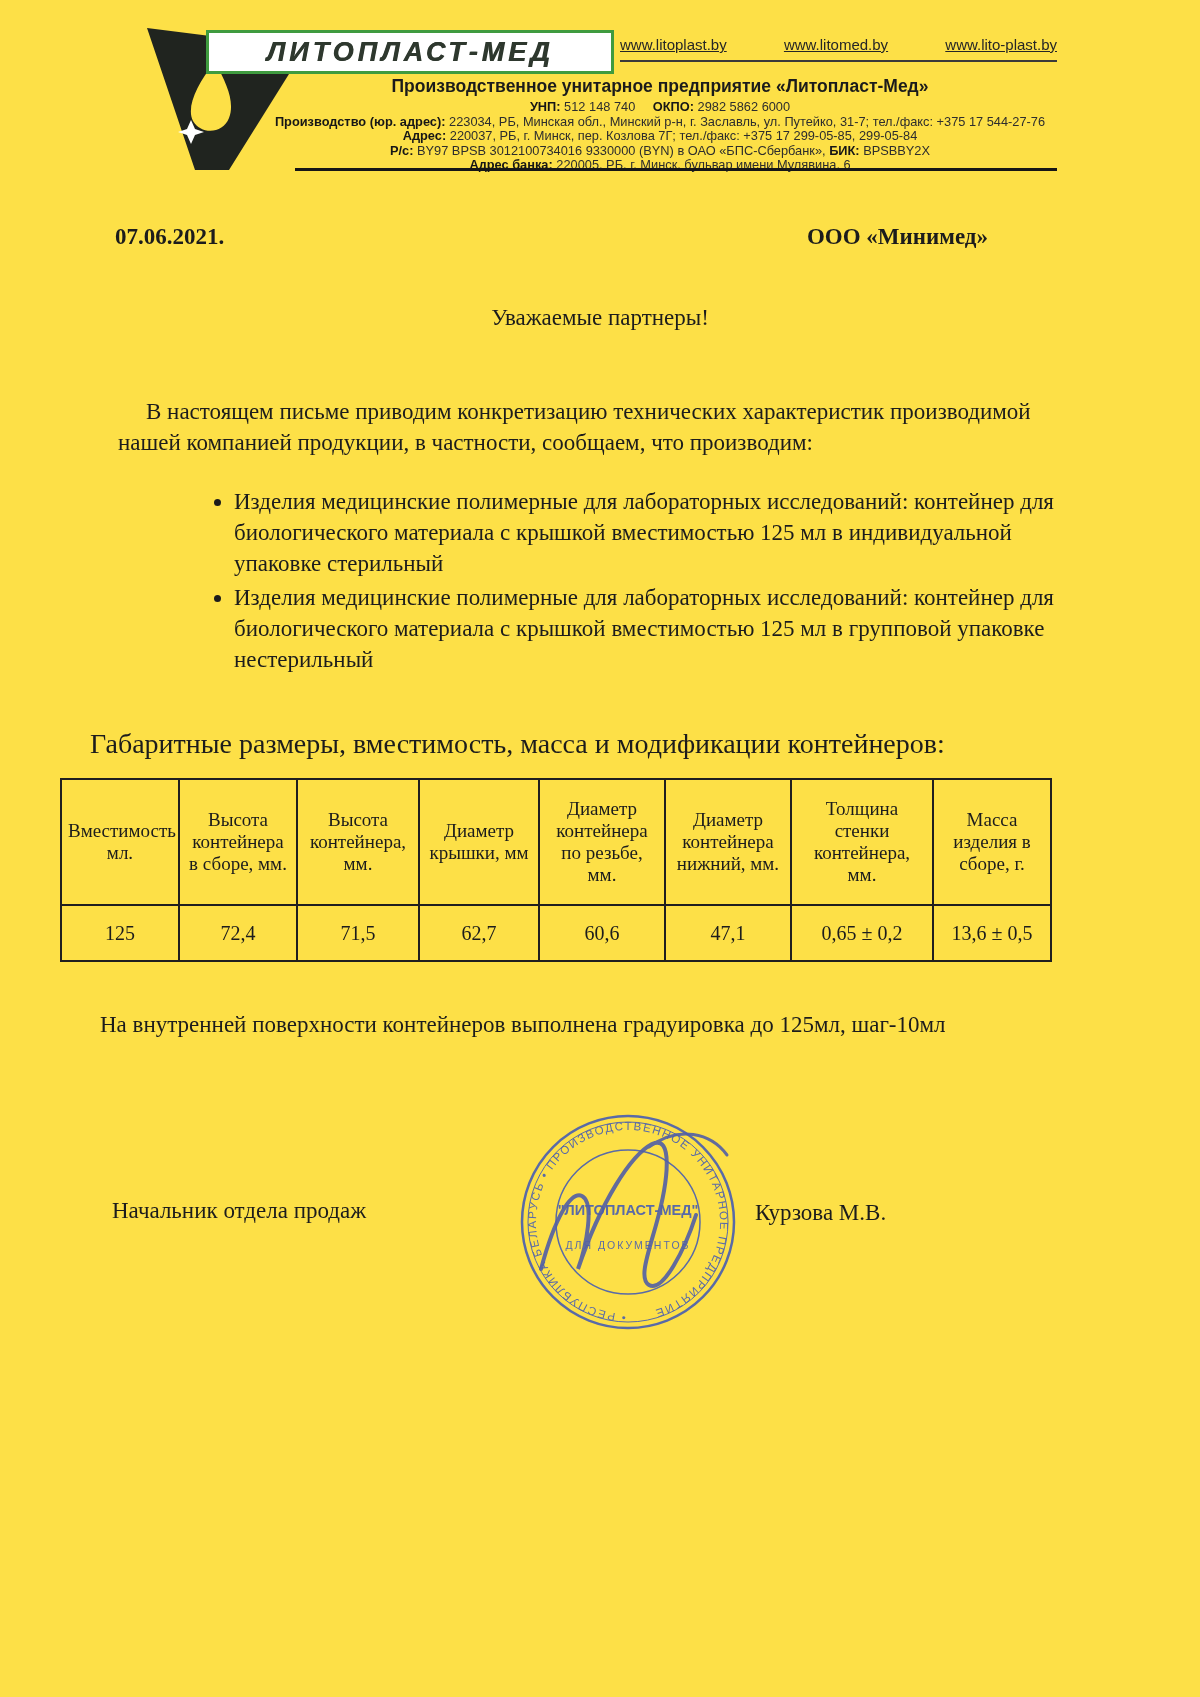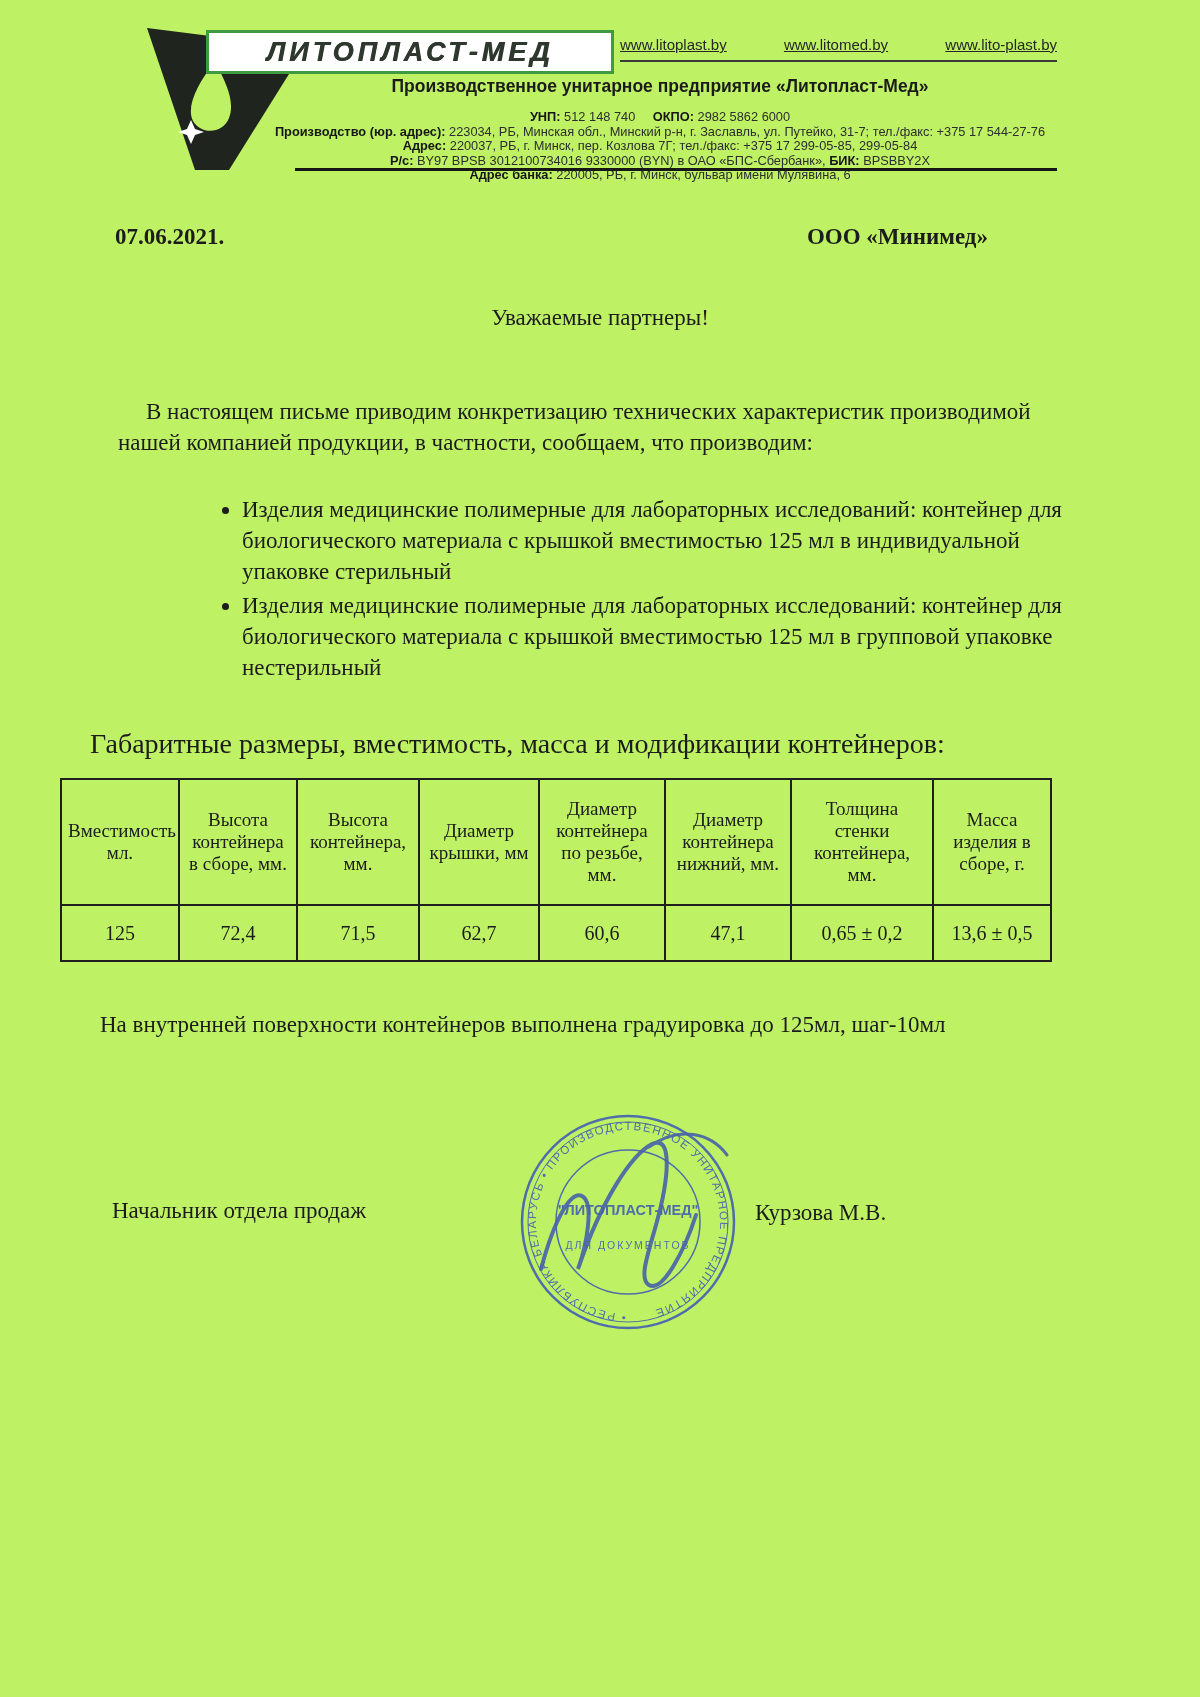--- a/index.html
+++ b/index.html
@@ -1,20 +1,20 @@
 <!DOCTYPE html>
 <html><head>
 <meta charset="utf-8">
 <style>
   html,body{margin:0;padding:0;background:#e8e8e8;}
   .page{
     position:relative;
     width:1200px;height:1697px;
     margin:0 auto;
-    background:#bef264;
+    background:#fde047;
     font-family:"Liberation Serif", serif;
     color:#1c1c1c;
     overflow:hidden;
   }
   
   .logo{position:absolute;left:143px;top:22px;width:150px;height:150px;z-index:1;}
   .name-box{
     position:absolute;left:206px;top:30px;width:402px;height:38px;z-index:2;
     background:#fff;
     border:3px solid #3f9b3f;
@@ -34,36 +34,36 @@
     font-weight:normal;font-size:15px;color:#262626;
   }
   .websites span{text-decoration:underline;white-space:nowrap;}
   .websites-rule{position:absolute;left:620px;top:60px;width:437px;height:2px;background:#3a3a3a;z-index:2;}
   .head-info{
     position:absolute;left:250px;top:76px;width:820px;z-index:2;
     text-align:center;
     font-family:"Liberation Sans", sans-serif;
     color:#2d2d2d;
   }
-  .company-full{font-size:17.5px;font-weight:bold;color:#1b1b1b;margin-bottom:13px;}
+  .company-full{font-size:17.5px;font-weight:bold;color:#1b1b1b;margin-bottom:3px;}
   .info-line{font-size:12.8px;line-height:14.5px;}
   .info-line b{color:#161616;}
   .gap-left{margin-left:14px;}
   .header-rule{position:absolute;left:295px;top:168px;width:762px;height:3px;background:#161616;z-index:2;}
 
   
   .date{position:absolute;left:115px;top:224px;font-size:23px;font-weight:bold;}
   .recipient{position:absolute;right:212px;top:224px;font-size:23px;font-weight:bold;}
   .salutation{position:absolute;left:0;top:305px;width:1200px;text-align:center;font-size:23px;}
   .intro{
     position:absolute;left:118px;top:390px;width:978px;
     font-size:23px;line-height:31px;text-indent:28px;margin-top:6px;
   }
   .bullets{
-    position:absolute;left:200px;top:486px;width:855px;margin:8px;
+    position:absolute;left:200px;top:486px;width:855px;margin:0;
     padding-left:34px;
     font-size:23px;line-height:31px;
   }
   .bullets li{margin-bottom:3px;}
   .table-title{position:absolute;left:90px;top:728px;font-size:28px;}
 
   
   table.spec{
     position:absolute;left:60px;top:778px;
     border-collapse:collapse;table-layout:fixed;width:990px;

